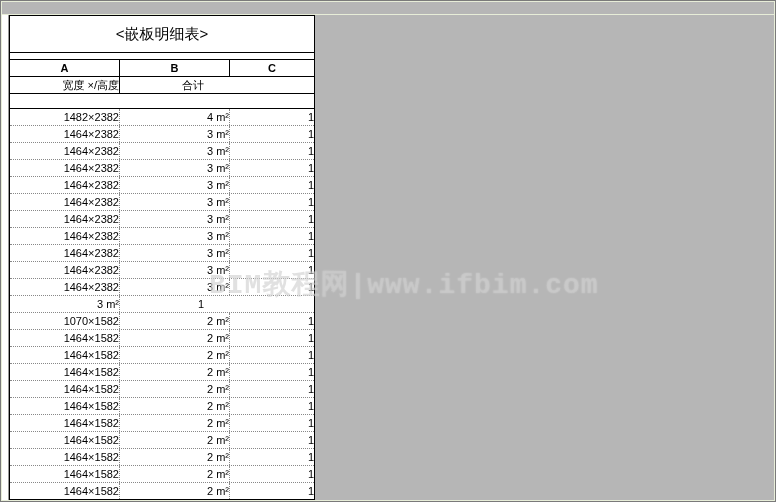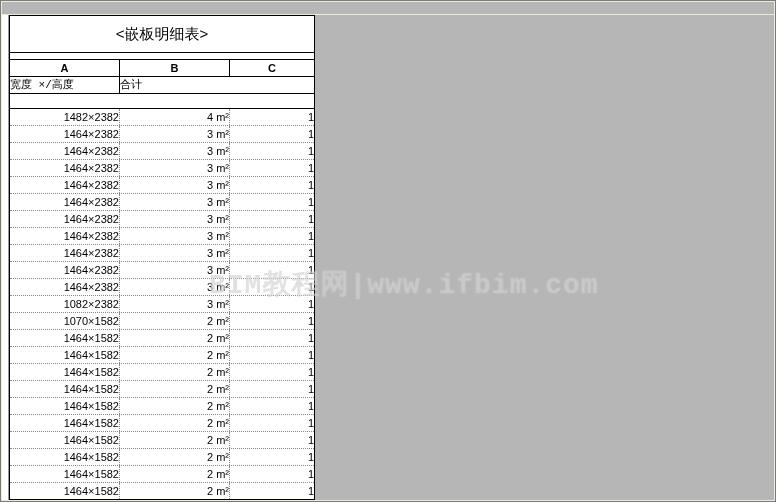--- a/index.html
+++ b/index.html
@@ -14,22 +14,22 @@
     border:1px solid #000;box-sizing:border-box;overflow:hidden;}
   .title-row{height:36px;line-height:36px;text-align:center;font-size:15px;
     border-bottom:1px solid #000;}
   .thin-gap{height:6px;border-bottom:1px solid #000;}
   .cols{display:flex;height:16px;border-bottom:1px solid #000;}
   .cols div{flex:0 0 auto;text-align:center;line-height:16px;font-weight:bold;
     border-right:1px solid #000;box-sizing:border-box;}
   .cols div:last-child{border-right:none;}
   .cA{width:110px;} .cB{width:110px;} .cC{width:84px;}
   .hdr2{display:flex;height:16px;border-bottom:1px solid #000;}
-  .hdr2 div{text-align:left;line-height:16px;border-right:1px solid #000;
-    box-sizing:border-box;font-family:Liberation Mono, monospace;}
+  .hdr2 div{text-align:right;line-height:16px;border-right:1px solid #000;
+    box-sizing:border-box;}
   .hdr2 div:last-child{border-right:none;}
   .gap2{height:14px;border-bottom:1px solid #000;}
   .rows{}
   .row{display:flex;height:16px;border-bottom:1px dotted #888;text-align:right;}
   .row:last-child{border-bottom:1px solid #000;}
   .row div{padding-left:3px;line-height:16px;border-right:1px dotted #888;
     box-sizing:border-box;overflow:hidden;white-space:nowrap;}
   .row div:last-child{border-right:none;}
   .watermark{position:absolute;left:200px;top:250px;font-size:28px;
     font-weight:bold;color:rgba(200,200,200,0.55);letter-spacing:1px;
@@ -108,21 +108,20 @@
             <div class="cA">1464×2382</div>
             <div class="cB">3 m²</div>
             <div class="cC">1</div>
           </div>
           <div class="row">
             <div class="cA">1464×2382</div>
             <div class="cB">3 m²</div>
             <div class="cC">1</div>
           </div>
           <div class="row">
-            <div class="cA">1082×2382</div>
             <div class="cB">3 m²</div>
             <div class="cC">1</div>
           </div>
           <div class="row">
             <div class="cA">1070×1582</div>
             <div class="cB">2 m²</div>
             <div class="cC">1</div>
           </div>
           <div class="row">
             <div class="cA">1464×1582</div>

